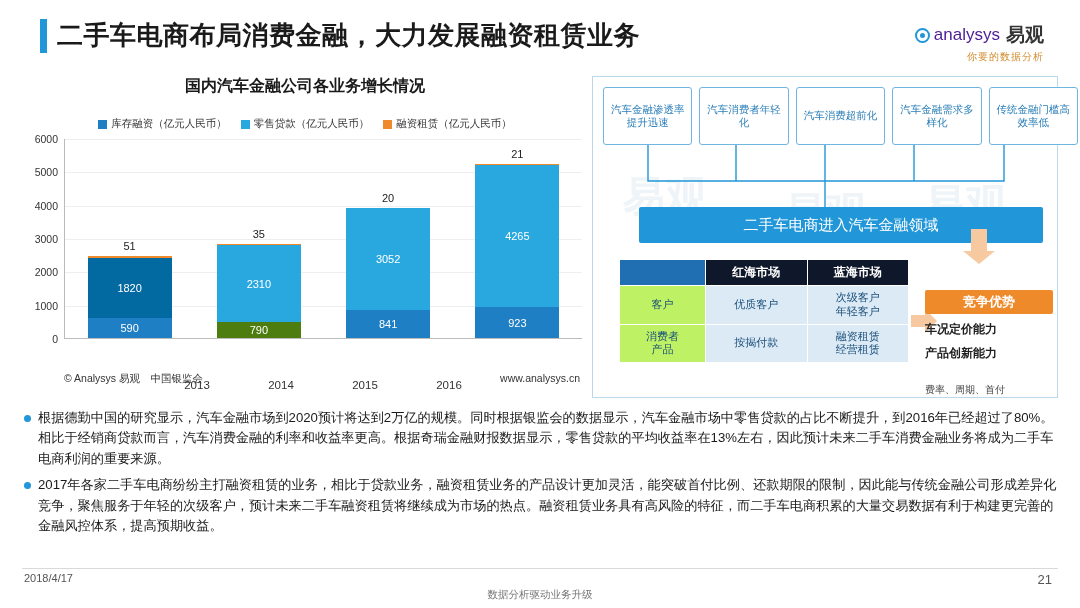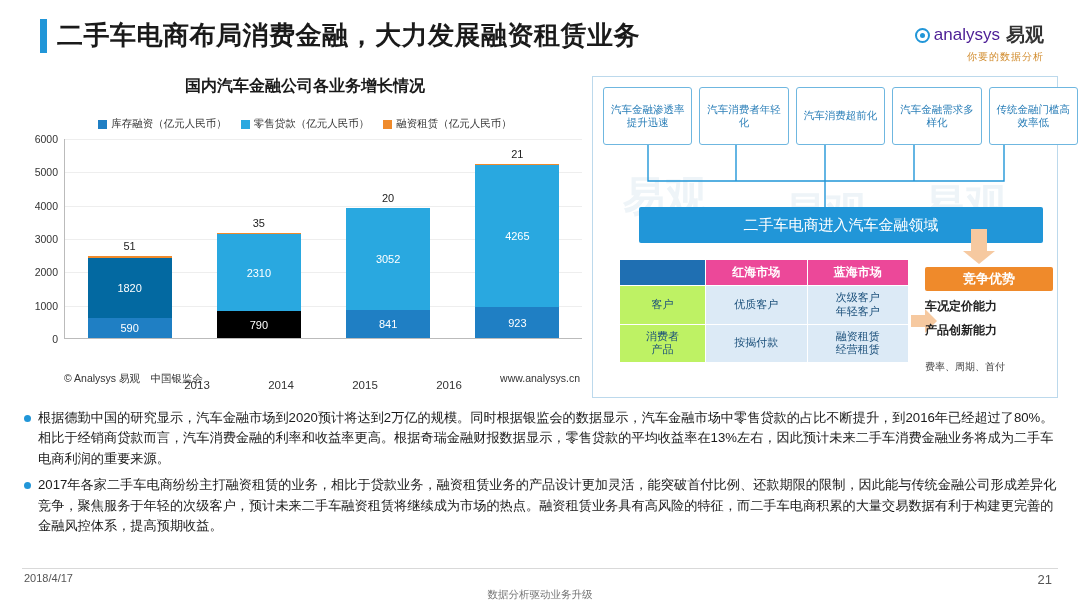--- a/index.html
+++ b/index.html
@@ -54,27 +54,27 @@
 
   .factor-row { position: absolute; left: 10px; top: 10px; width: 475px; display: flex; gap: 7px; }
   .factor { flex: 1; height: 58px; border: 1px solid #6fb7e0; border-radius: 3px; color: #2b7fb8; font-size: 10.5px; line-height: 1.25; display: flex; align-items: center; justify-content: center; text-align: center; padding: 2px; background: #fff; }
 
   .connector { position: absolute; left: 0; top: 0; width: 466px; height: 322px; }
 
   .blue-bar { position: absolute; left: 46px; top: 130px; width: 404px; height: 36px; background: #2196d8; color: #fff; font-size: 15px; display: flex; align-items: center; justify-content: center; border-radius: 2px; }
 
   .matrix { position: absolute; left: 26px; top: 182px; width: 290px; border-collapse: collapse; }
   .matrix td, .matrix th { border: 1px solid #fff; font-size: 11px; text-align: center; padding: 5px 2px; line-height: 1.25; }
-  .matrix thead th { background: #ec4899; color: #fff; font-size: 12px; font-weight: bold; height: 26px; }
+  .matrix thead th { background: #0f172a; color: #fff; font-size: 12px; font-weight: bold; height: 26px; }
   .matrix thead th.blank { background: #1f6fb2; }
   .matrix tbody td { background: #dceaf6; color: #1a4f7a; height: 36px; }
   .matrix tbody td.rowhead { background: #bef264; color: #1a4f7a; }
 
   .adv { position: absolute; left: 332px; top: 190px; width: 128px; }
-  .adv-title { background: #ef8a2b; color: #fff; font-size: 13px; font-weight: bold; text-align: center; padding: 3px 0; border-radius: 2px; }
+  .adv-title { background: #ef8a2b; color: #fff; font-size: 13px; font-weight: bold; text-align: center; padding: 3px 0; border-radius: 2px; margin-top: 23px; }
   .adv-line { font-size: 12px; color: #222; font-weight: bold; margin-top: 7px; }
   .adv-sub { font-size: 10px; color: #444; margin-top: 21px; }
   .arrow-shape {
     position: absolute; left: 378px; top: 152px;
     width: 16px; height: 22px; background: #f6c9a0;
   }
   .arrow-shape:after {
     content: ""; position: absolute; left: -8px; top: 22px;
     border-left: 16px solid transparent; border-right: 16px solid transparent;
     border-top: 13px solid #f6c9a0;
@@ -170,21 +170,21 @@
             </div>
           </div>
 
           <div class="bar-group">
             <div class="seg" style="height:1.2px;background:#ef8a2b">
               <span class="top-val">35</span>
             </div>
             <div class="seg" style="height:77px;background:#29a8e0">
               <span class="seg-val">2310</span>
             </div>
-            <div class="seg" style="height:27px;background:#000000">
+            <div class="seg" style="height:16px;background:#4d7c0f">
               <span class="seg-val">790</span>
             </div>
           </div>
 
           <div class="bar-group">
             <div class="seg" style="height:0.7px;background:#ef8a2b">
               <span class="top-val">20</span>
             </div>
             <div class="seg" style="height:101.7px;background:#29a8e0">
               <span class="seg-val">3052</span>

